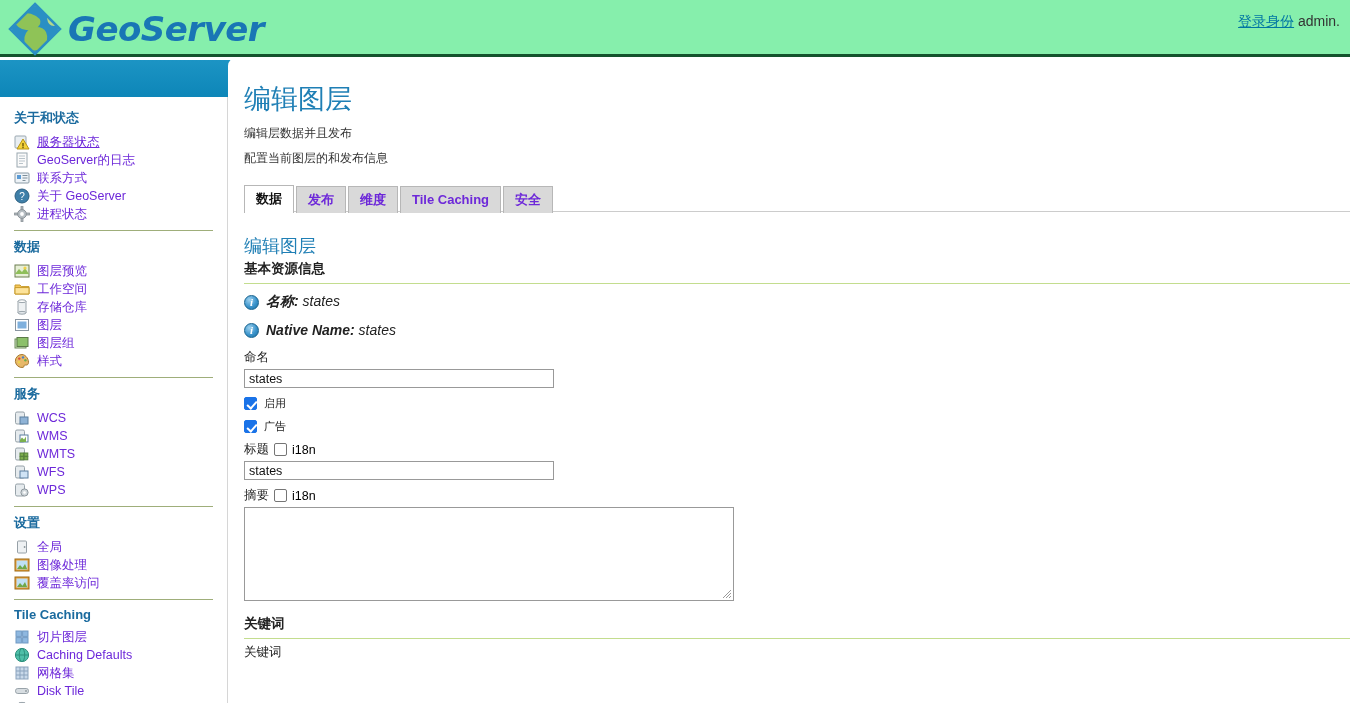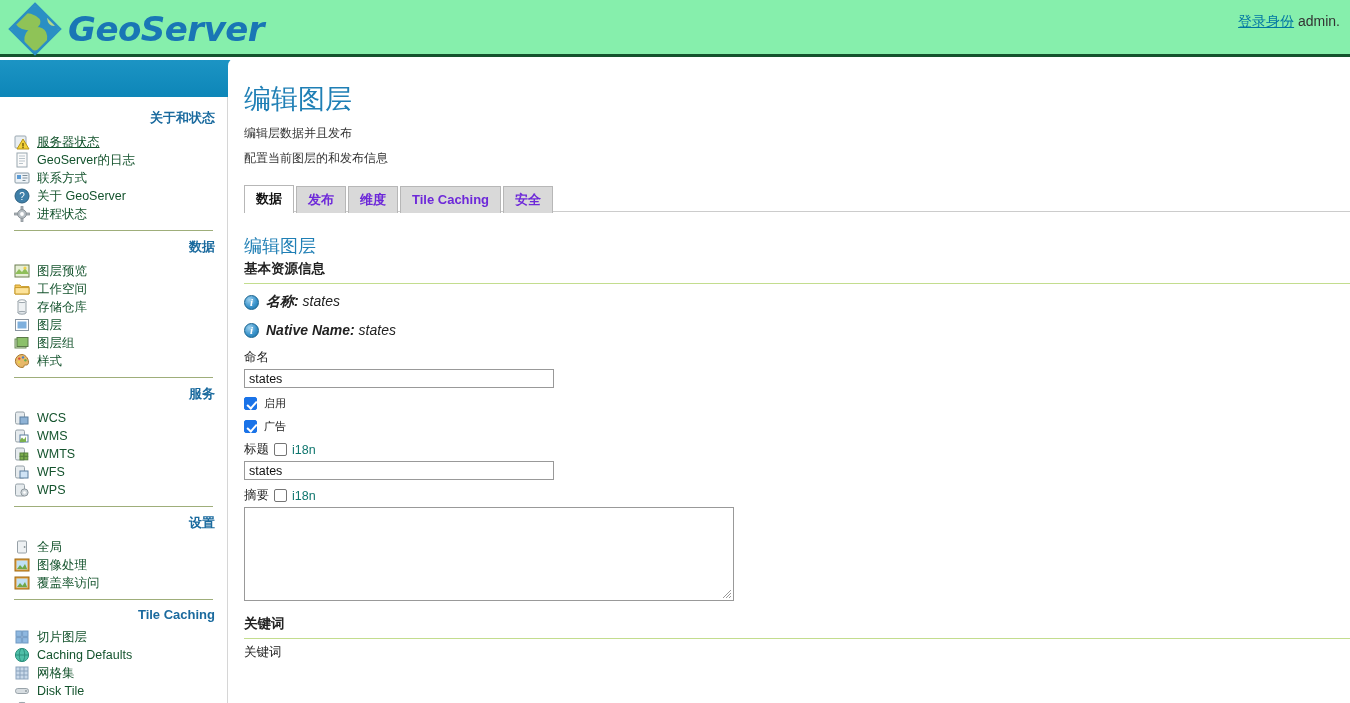--- a/index.html
+++ b/index.html
@@ -49,29 +49,29 @@
     position: absolute; left: 0; top: 97px;
     width: 228px; height: 606px;
     background: #ffffff;
     border-right: 1px solid #d6d6d6;
     padding: 10px 0 0 0;
     overflow: hidden;
   }
   .nav-group { padding: 0 12px; }
   .nav-heading {
     font-size: 13px; font-weight: bold; color: #1a6a9e;
-    margin: 2px 0 6px 0; padding-left: 2px; text-align: right;
+    margin: 2px 0 6px 0; padding-left: 2px;
   }
   .nav-item {
     display: flex; align-items: center;
     gap: 7px; padding: 1px 0 1px 2px;
     height: 18px;
   }
   .nav-item .nav-label {
-    font-size: 12.5px; color: #14532d; line-height: 18px;
+    font-size: 12.5px; color: #6d28d9; line-height: 18px;
     white-space: nowrap;
   }
   .nav-item.active .nav-label { text-decoration: underline; }
   .nav-sep {
     height: 1px; background: #9fae7a;
     margin: 7px 2px 7px 2px;
   }
   .nav-ico {
     width: 16px; height: 16px; flex: 0 0 16px;
     display: inline-block; position: relative;
@@ -189,21 +189,21 @@
   }
   .cb.checked::after {
     content: ""; position: absolute;
     left: 3.5px; top: 0.5px;
     width: 4px; height: 8px;
     border: solid #ffffff;
     border-width: 0 2px 2px 0;
     transform: rotate(42deg);
   }
   .cb-label { font-size: 11px; color: #222222; }
-  .i18n-label { font-size: 12.5px; color: #0f766e; }
+  .i18n-label { font-size: 12.5px; color: #000000; }
   .ta-wrap { position: relative; width: 490px; }
   .ta-input {
     display: block; width: 490px; height: 94px;
     border: 1px solid #999999; background: #ffffff;
     font-size: 12.5px; resize: none;
     font-family: "Liberation Sans", sans-serif;
     padding: 3px 4px;
   }
   .ta-grip {
     position: absolute; right: 2px; bottom: 2px;

